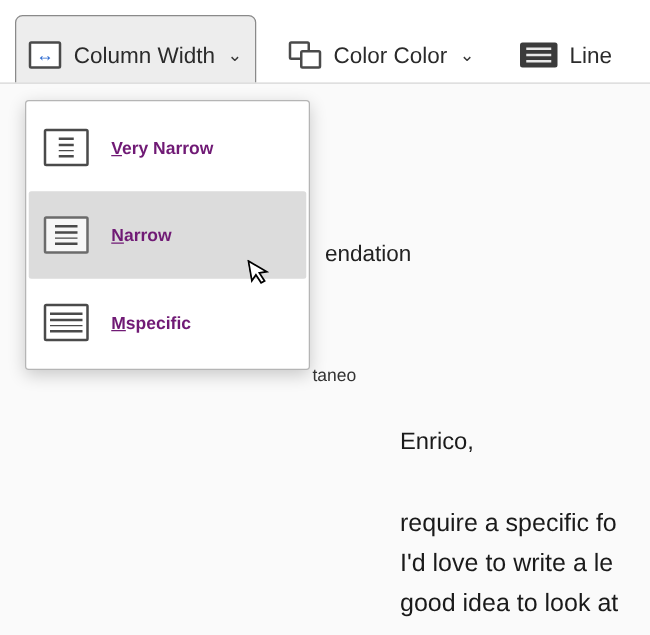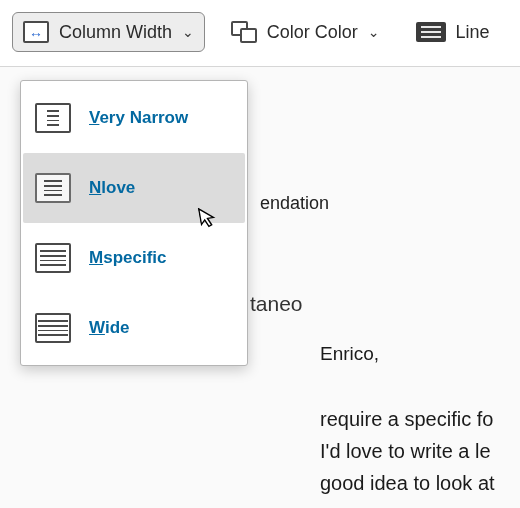--- a/index.html
+++ b/index.html
@@ -18,21 +18,21 @@
     align-items: center;
     padding: 12px 12px 10px 12px;
     gap: 16px;
     font-size: 18px;
     color: #2b2b2b;
   }
   .btn-group {
     display: flex;
     align-items: center;
     gap: 10px;
-    padding: 8px 10px;
+    padding: 20px 10px;
     border-radius: 6px;
     cursor: pointer;
   }
   .btn-pressed {
     background: #ededed;
     border: 1px solid #8a8a8a;
   }
   .icon-box {
     width: 26px;
     height: 22px;
@@ -101,21 +101,21 @@
   }
   .doc-title {
     position:absolute;
     left:260px; top:126px;
     font-size:18px;
     color:#222;
   }
   .doc-author {
     position:absolute;
     left:250px; top:225px;
-    font-size:21px;
+    font-size:14px;
     color:#333;
   }
   .doc-greet {
     position:absolute;
     left:320px; top:276px;
     font-size:19px;
     color:#1a1a1a;
   }
   .doc-body {
     position:absolute;
@@ -161,23 +161,23 @@
   }
   .dd-item.hover .dd-icon { border-color:#6b6b6b; background:#f7f7f7; }
   .dd-icon span {
     height:1.7px; background:#4a4a4a;
   }
   .w-vn span{ width:12px; }
   .w-n  span{ width:18px; }
   .w-m  span{ width:26px; }
   .w-w  span{ width:30px; }
   .dd-label {
-    font-size:17px;
+    font-size:14px;
     font-weight:700;
-    color:#0369a1;
+    color:#701a75;
   }
   .dd-label .u { text-decoration:underline; }
   .cursor {
     position:absolute;
     left:200px; top:206px;
     font-size:22px;
     color:#000;
     pointer-events:none;
     transform:rotate(-10deg);
   }
@@ -233,39 +233,30 @@
       </span>
     <span class="dd-label"><span class="u">V</span><span>ery Narrow</span></span>
   </div>
   <div class="dd-item hover">
     <span class="dd-icon w-n">
         <span></span>
         <span></span>
         <span></span>
         <span></span>
       </span>
-    <span class="dd-label"><span class="u">N</span><span>love</span></span>
+    <span class="dd-label"><span class="u">N</span><span>arrow</span></span>
   </div>
   <div class="dd-item">
     <span class="dd-icon w-m">
         <span></span>
         <span></span>
         <span></span>
         <span></span>
       </span>
     <span class="dd-label"><span class="u">M</span><span>specific</span></span>
-  </div>
-  <div class="dd-item">
-    <span class="dd-icon w-w">
-        <span></span>
-        <span></span>
-        <span></span>
-        <span></span>
-      </span>
-    <span class="dd-label"><span class="u">W</span><span>ide</span></span>
   </div>
 </div>
 
 <div class="cursor">
   <svg width="20" height="24" viewBox="0 0 20 24">
     <path d="M1 1 L1 17 L5 13 L8 20 L11 19 L8 12 L14 12 Z" fill="#fff" stroke="#000" stroke-width="1.4"></path>
   </svg>
 </div>
 
 </body></html>

